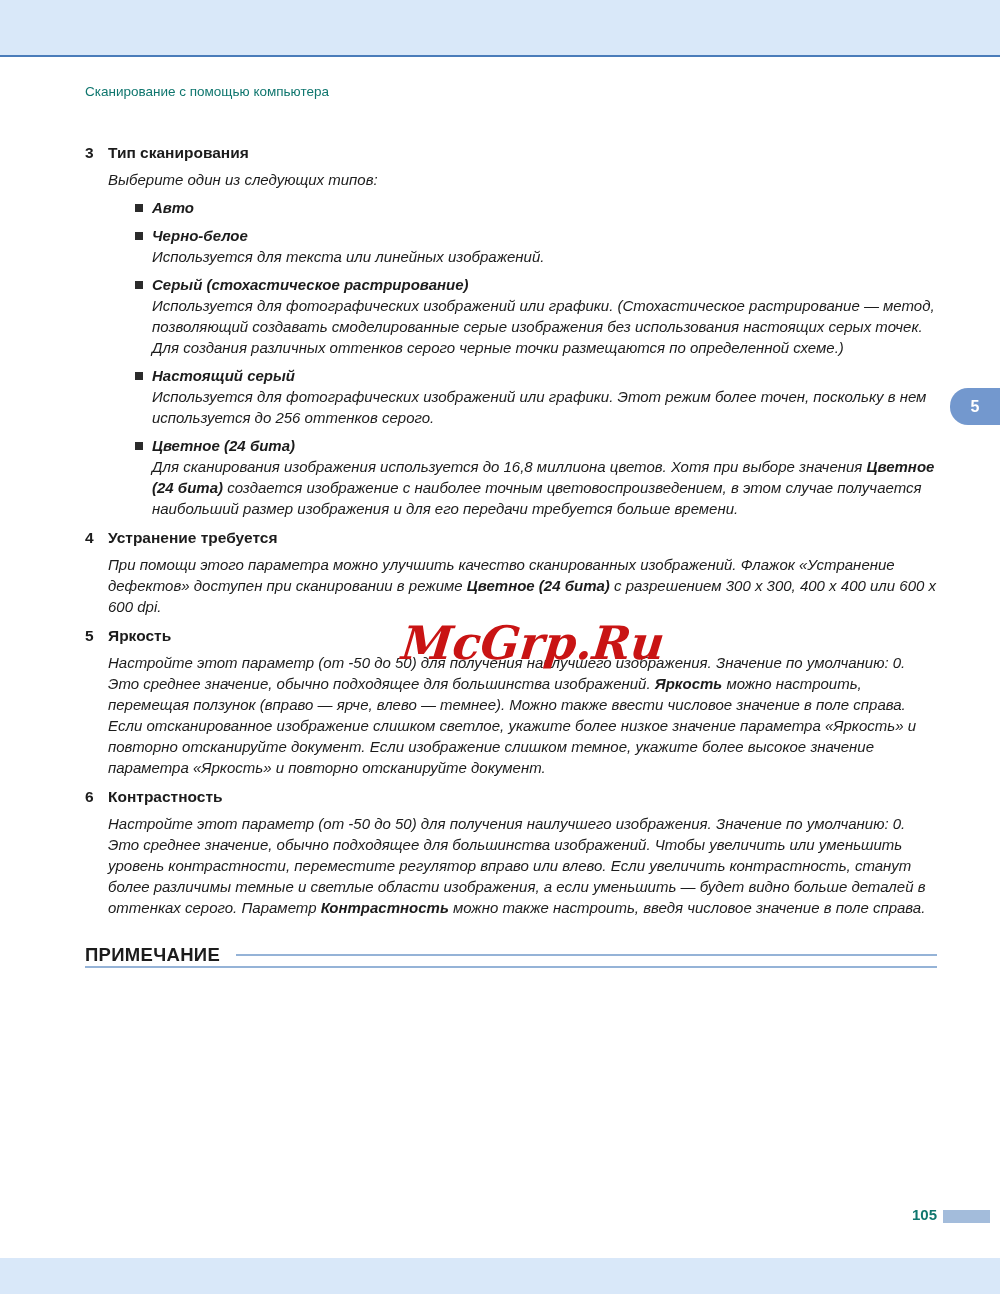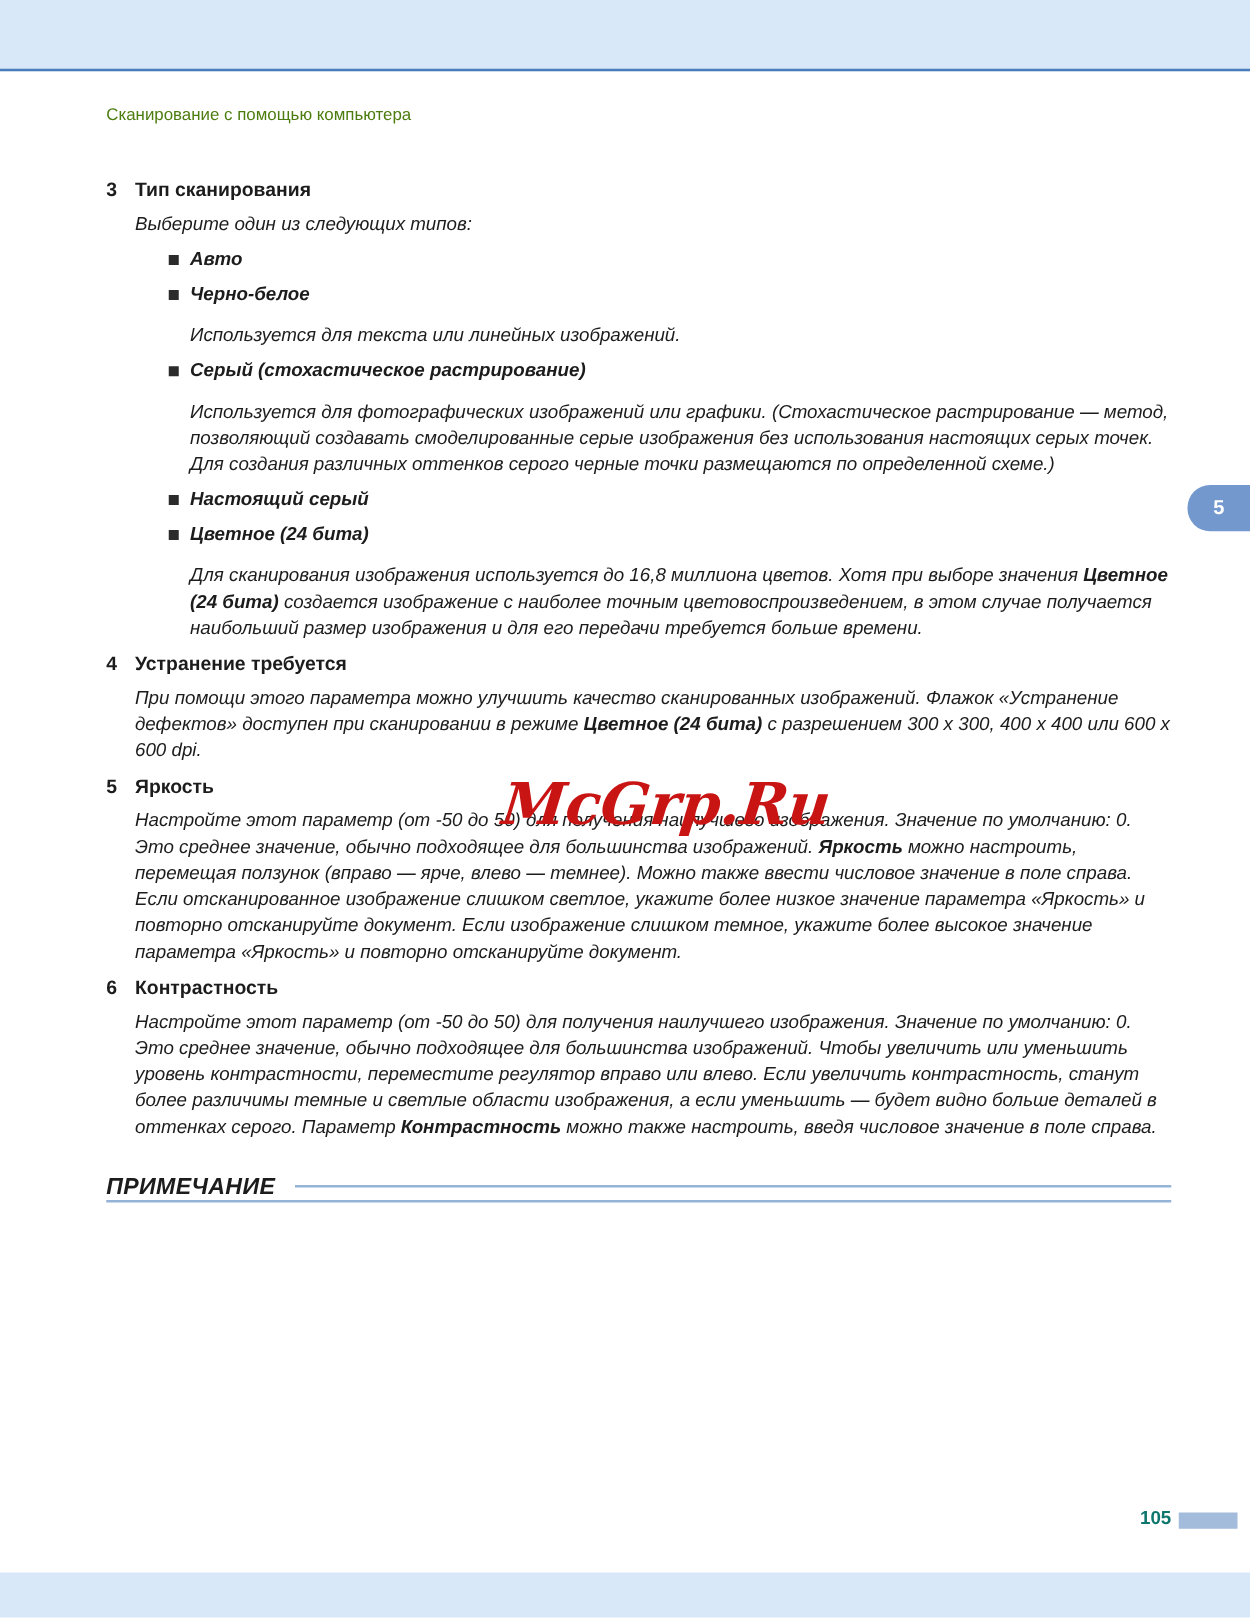--- a/index.html
+++ b/index.html
@@ -8,37 +8,37 @@
     width:1000px; height:1294px; position:relative; overflow:hidden;
     font-family:"Liberation Sans","DejaVu Sans",sans-serif;
     color:#1c1c1c;
   }
   .top-band {
     position:absolute; top:0; left:0; width:1000px; height:57px;
     background:#d9e8f9; border-bottom:2px solid #4a7cba;
   }
   .breadcrumb {
     position:absolute; top:84px; left:85px;
-    font-size:13.5px; color:#4d7c0f;
+    font-size:13.5px; color:#0f766e;
   }
   .content { position:absolute; top:142px; left:85px; width:852px; }
 
   .item { margin-bottom:8px; }
   .item-head { display:flex; font-weight:bold; font-size:15.5px; line-height:22px; margin-bottom:5px; }
   .num { width:23px; flex:none; }
   .item-body-block { margin-left:23px;font-style:italic; }
   p.body { font-size:15px; line-height:21px; margin-bottom:6px; }
 
   .bullet { margin-left:27px; margin-top:7px; }
   .bullet-head { display:flex; align-items:center; font-weight:bold; font-size:15px; line-height:21px; }
   .sq { width:8px; height:8px; background:#2b2b2b; flex:none; margin-right:9px; display:inline-block; }
-  .bullet-body { margin-left:17px; margin-top:12px; font-size:15px; line-height:21px; }
+  .bullet-body { margin-left:17px; margin-top:0; font-size:15px; line-height:21px; }
 
   .note { margin-top:26px; }
-  .note-head { display:flex; align-items:center;font-style:italic; }
+  .note-head { display:flex; align-items:center; }
   .note-title { font-weight:bold; font-size:18.5px; letter-spacing:0.3px; flex:none; }
   .rule { flex:1; height:2px; background:#95b3d7; margin-left:16px; }
   .note-body { margin:10px 0 14px 23px; font-size:15px; line-height:22px; }
   .note-bottom { height:2px; background:#95b3d7; }
 
   .watermark {
     position:absolute; left:402px; top:616px;
     font-family:"DejaVu Serif","Liberation Serif",serif;
     font-style:italic; font-weight:bold; font-size:46px;
     color:#c91414; transform:skewX(-6deg); white-space:nowrap;
@@ -102,20 +102,21 @@
           <span>Серый (стохастическое растрирование)</span>
         </div>
         <p class="bullet-body">Используется для фотографических изображений или графики. (Стохастическое растрирование — метод, позволяющий создавать смоделированные серые изображения без использования настоящих серых точек. Для создания различных оттенков серого черные точки размещаются по определенной схеме.)</p>
       </div>
 
       <div class="bullet">
         <div class="bullet-head">
           <span class="sq"></span>
           <span>Настоящий серый</span>
         </div>
+        <p class="bullet-body">Используется для фотографических изображений или графики. Этот режим более точен, поскольку в нем используется до 256 оттенков серого.</p>
       </div>
 
       <div class="bullet">
         <div class="bullet-head">
           <span class="sq"></span>
           <span>Цветное (24 бита)</span>
         </div>
         <p class="bullet-body">Для сканирования изображения используется до 16,8 миллиона цветов. Хотя при выборе значения <b>Цветное (24 бита)</b> создается изображение с наиболее точным цветовоспроизведением, в этом случае получается наибольший размер изображения и для его передачи требуется больше времени.</p>
       </div>
     </div>

